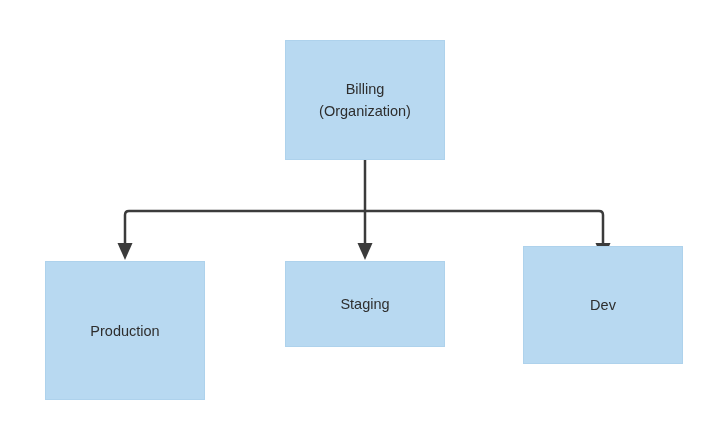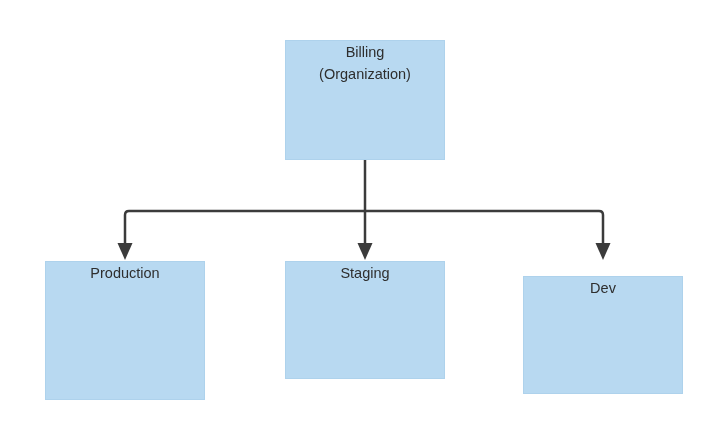--- a/index.html
+++ b/index.html
@@ -32,34 +32,34 @@
   .arrowhead {
     fill: var(--connector_color, #3b3b3b);
     stroke: none;
   }
   .node {
     position: absolute;
     background: var(--node_fill, #b8d9f1);
     border: 1px solid var(--node_border, #aed2ec);
     box-sizing: border-box;
     display: flex;
-    align-items: flex-start;
+    align-items: center;
     justify-content: center;
     text-align: center;
   }
   .node-label {
     color: var(--text_color, #2e2e2e);
     font-size: 14.5px;
     line-height: 22px;
     white-space: pre-line;
   }
   .node-billing    { left: 285px; top: 40px;  width: 160px; height: 120px; }
   .node-production { left: 45px;  top: 261px; width: 160px; height: 139px; }
-  .node-staging    { left: 285px; top: 261px; width: 160px; height: 118px; }
-  .node-dev        { left: 523px; top: 276px; width: 160px; height: 118px; }
+  .node-staging    { left: 285px; top: 261px; width: 160px; height: 86px; }
+  .node-dev        { left: 523px; top: 246px; width: 160px; height: 118px; }
 </style>
 </head>
 <body>
 
 <div class="canvas">
 
   <svg class="connectors" viewBox="0 0 724 421" xmlns="http://www.w3.org/2000/svg">
 
     <path class="connector-line" d="M365 160 V244"></path>
 

